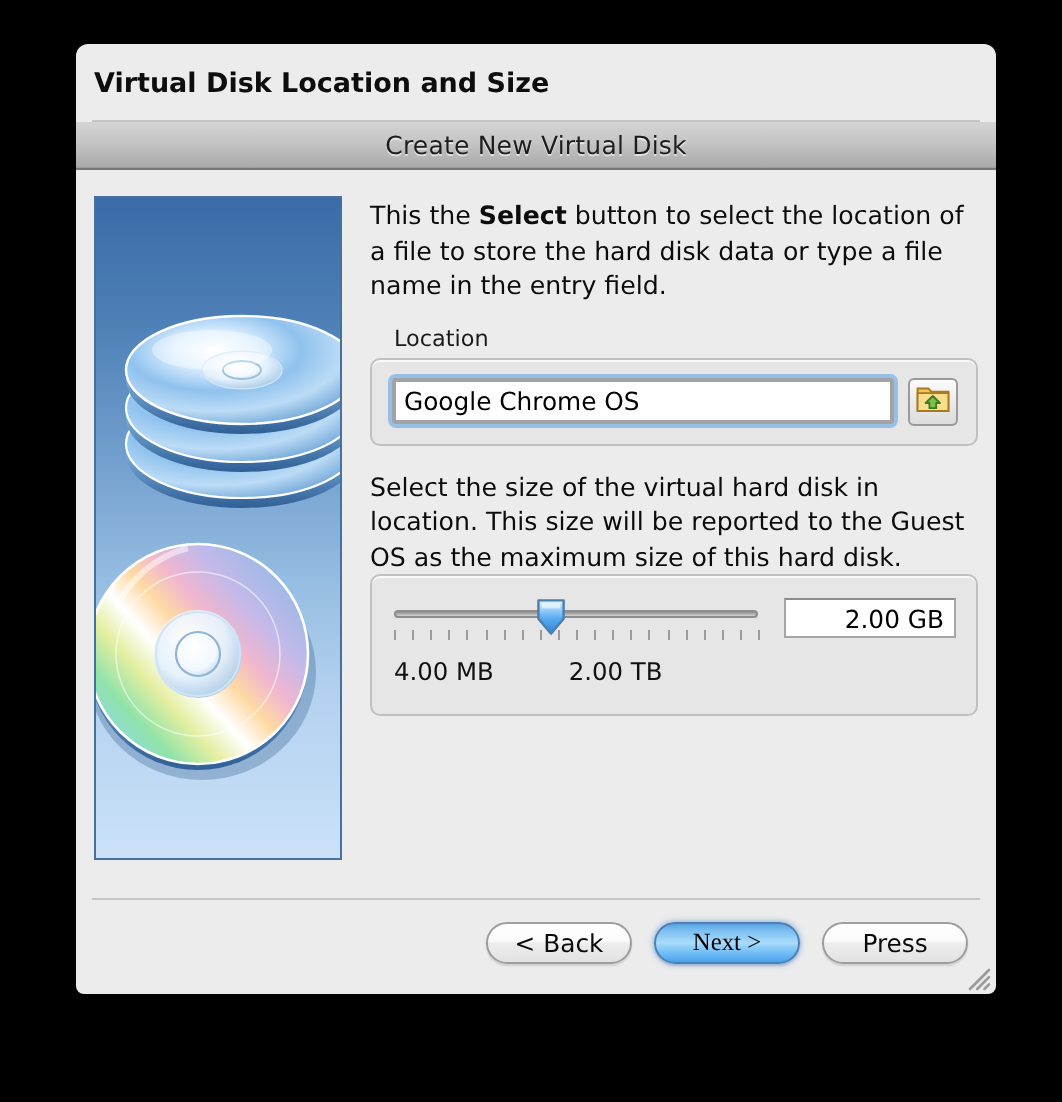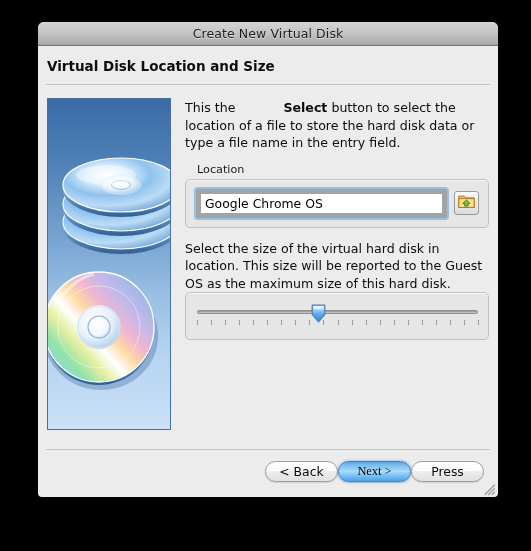--- a/index.html
+++ b/index.html
@@ -90,21 +90,21 @@
     flex: 1 1 auto;
     min-width: 0;
     padding-top: 1px;
   }
   .para {
     font-size: 12.6px;
     line-height: 17.5px;
     color: #0c0c0c;
     margin: 0;
   }
-  .para b { font-weight: bold; margin-left: 44px; }
+  .para b { font-weight: bold; }
 
   
   .grouplabel {
     font-size: 11.2px;
     color: #1a1a1a;
     margin: 11px 0 3px 12px;
   }
   .groupbox {
     border: 1px solid #c0c0c0;
     border-radius: 5px;
@@ -117,21 +117,21 @@
   #location-row { display: flex; align-items: center; gap: 7px; }
   #location-input {
     flex: 1 1 auto;
     min-width: 0;
     height: 19px;
     font-family: "DejaVu Sans", sans-serif;
     font-size: 12.4px;
     color: #000;
     padding: 0 4px;
     background: #ffffff;
-    border: 5px solid #a3a3a3;
+    border: 2px solid #a3a3a3;
     border-radius: 2px;
     outline: none;
     box-shadow: 0 0 0 2px rgba(110,170,230,0.65);
     caret-color: #000;
   }
   #browse-button {
     width: 25px;
     height: 24px;
     flex: 0 0 25px;
     border: 1px solid #9a9a9a;
@@ -213,20 +213,21 @@
   
   #button-sep {
     height: 1px;
     background: #c4c4c4;
     margin: 19px 8px 0 8px;
   }
   #buttonbar {
     display: flex;
     justify-content: flex-end;
     align-items: center;
+    gap: 11px;
     padding: 11px 14px 0 0;
   }
   .btn {
     font-family: "DejaVu Sans", sans-serif;
     font-size: 12.4px;
     color: #0b0b0b;
     height: 21px;
     min-width: 73px;
     padding: 0 13px;
     border-radius: 11px;
@@ -258,27 +259,27 @@
     bottom: 2px;
     width: 14px;
     height: 14px;
   }
 </style>
 </head>
 <body>
 
 <div id="window">
 
-  <div id="titlebar">
-    <span id="titlebar-text">Create New Virtual Disk</span>
-  </div>
-
   <div id="heading-area">
     <div id="heading-text">Virtual Disk Location and Size</div>
     <div class="hsep"></div>
+  </div>
+
+  <div id="titlebar">
+    <span id="titlebar-text">Create New Virtual Disk</span>
   </div>
 
   <div id="body-area">
 
     <div id="art-panel">
       <svg width="122" height="330" viewBox="0 0 122 330" xmlns="http://www.w3.org/2000/svg">
         <defs>
           <radialGradient id="discTop" cx="38%" cy="32%" r="78%">
             <stop offset="0%" stop-color="#ffffff"></stop>
             <stop offset="22%" stop-color="#dcefff"></stop>
@@ -404,21 +405,26 @@
                 <div class="tick" style="left: 60%;"></div>
                 <div class="tick" style="left: 65%;"></div>
                 <div class="tick" style="left: 70%;"></div>
                 <div class="tick" style="left: 75%;"></div>
                 <div class="tick" style="left: 80%;"></div>
                 <div class="tick" style="left: 85%;"></div>
                 <div class="tick" style="left: 90%;"></div>
                 <div class="tick" style="left: 95%;"></div>
                 <div class="tick" style="left: 100%;"></div>
               </div>
+            <div class="rangelabels">
+              <span id="range-min">4.00 MB</span>
+              <span id="range-max">2.00 TB</span>
+            </div>
           </div>
+          <input id="size-value" type="text" value="2.00 GB" style="">
         </div>
       </div>
 
     </div>
   </div>
 
   <div id="button-sep"></div>
   <div id="buttonbar">
     <button class="btn">&lt; Back</button>
     <button class="btn default">Next &gt;</button>

